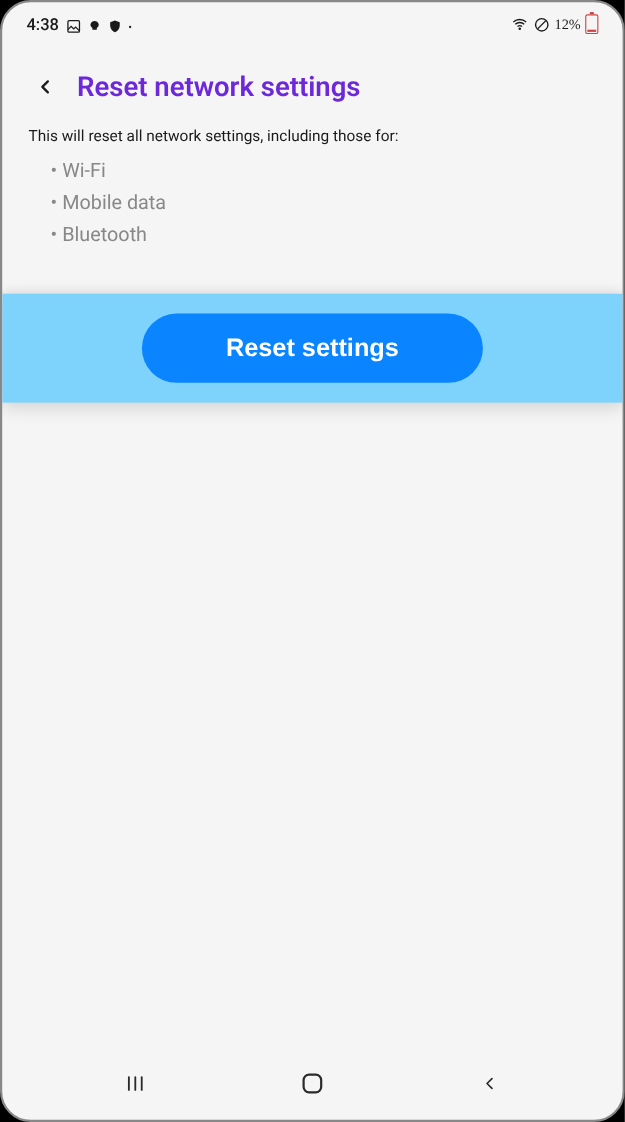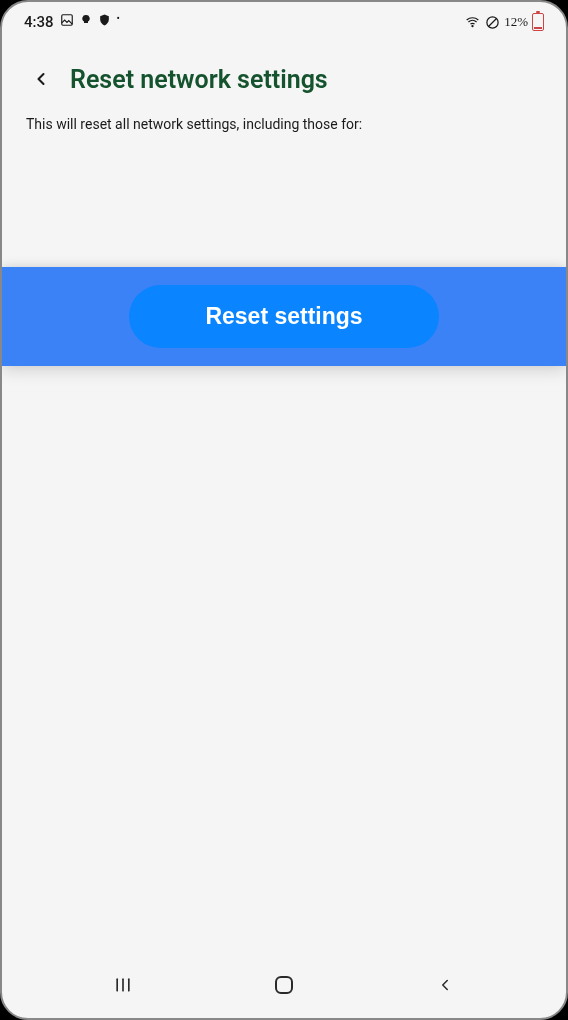--- a/index.html
+++ b/index.html
@@ -23,21 +23,21 @@
       display: flex;
       justify-content: space-between;
       align-items: center;
       padding: 8px 22px 4px 22px;
       font-size: 14px;
       color: #1a1a1a;
       height: 36px;
     }
     .status-left {
       display: flex;
-      align-items: flex-start;
+      align-items: flex-end;
       gap: 6px;
     }
     .status-time { font-weight: 500; font-size: 15px; }
     .status-right {
       display: flex;
       align-items: center;
       gap: 4px;
       font-size: 13px;
       font-family: Liberation Serif, serif;
     }
@@ -71,40 +71,40 @@
       padding: 26px 24px 14px 24px;
     }
     .back-chevron {
       width: 30px; height: 30px;
       display: flex; align-items: center; justify-content: center;
       cursor: pointer;
     }
     .page-title {
       font-size: 25px;
       font-weight: 600;
-      color: #14532d;
+      color: #6d28d9;
     }
     .body-text {
       padding: 6px 24px 2px 24px;
       font-size: 14px;
       line-height: 1.45;
       color: #1a1a1a;
     }
     .bullet-list {
       padding: 6px 24px 12px 44px;
       color: #888;
       font-size: 18px;
       line-height: 1.6;
     }
     .bullet-item::before { content: "• "; }
     .action-bar {
       position: absolute;
       left: 0; right: 0;
       top: 265px;
-      background: #3b82f6;
+      background: #7dd3fc;
       padding: 18px 0;
       display: flex;
       justify-content: center;
       box-shadow: 0 4px 16px rgba(0,0,0,0.15), 0 -2px 8px rgba(0,0,0,0.06);
       z-index: 10;
     }
     .reset-button {
       background: #0a84ff;
       color: #fff;
       border: none;
@@ -181,20 +181,25 @@
     <div class="back-chevron">
       <svg width="20" height="20" viewBox="0 0 24 24" fill="none" stroke="#1a1a1a" stroke-width="2.5" stroke-linecap="round" stroke-linejoin="round">
           <polyline points="15 18 9 12 15 6"></polyline>
         </svg>
     </div>
     <h1 class="page-title">Reset network settings</h1>
   </div>
 
   <p class="body-text">This will reset all network settings, including those for:</p>
 
+  <div class="bullet-list">
+    <div class="bullet-item">Wi-Fi</div>
+    <div class="bullet-item">Mobile data</div>
+    <div class="bullet-item">Bluetooth</div>
+  </div>
 
   <div class="action-bar">
     <button class="reset-button">Reset settings</button>
   </div>
 
   <div class="nav-bar">
     <div class="nav-btn">
       <svg width="22" height="20" viewBox="0 0 24 24" stroke="#2a2a2a" stroke-width="2" stroke-linecap="round">
           <line x1="5" y1="5" x2="5" y2="19"></line>
           <line x1="12" y1="5" x2="12" y2="19"></line>

